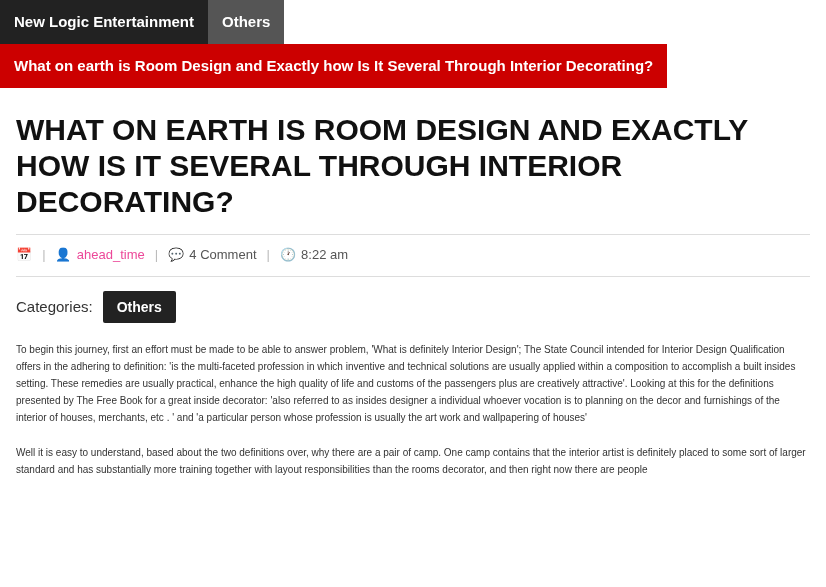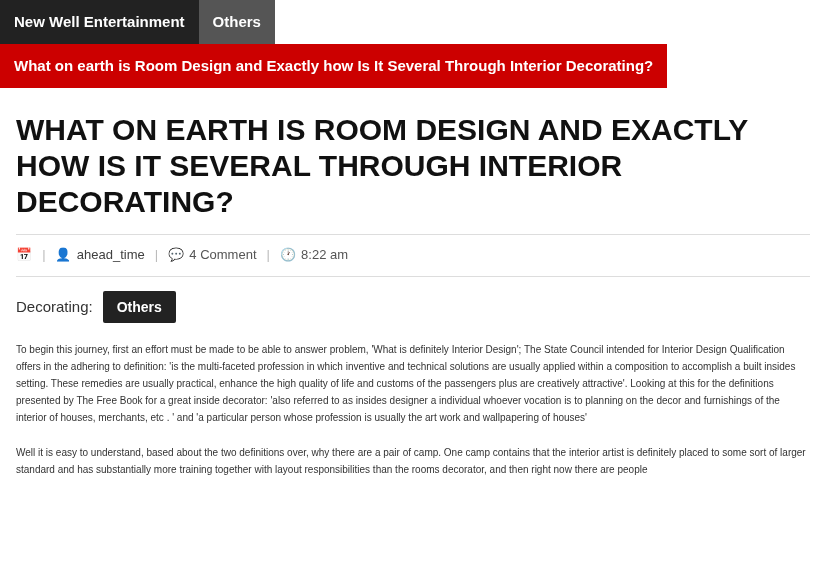--- a/index.html
+++ b/index.html
@@ -82,21 +82,21 @@
     .meta-separator {
       color: #bbb;
     }
 
     .meta-icon {
       font-size: 13px;
       color: #666;
     }
 
     .meta-link {
-      color: #404040;
+      color: #ec4899;
       cursor: pointer;
       text-decoration: none;
     }
 
     .categories-row {
       display: flex;
       align-items: center;
       gap: 10px;
       margin-bottom: 18px;
     }
@@ -121,21 +121,21 @@
       font-size: 10px;
       color: #333;
       line-height: 1.7;
       margin-bottom: 18px;
     }
   </style>
 </head>
 <body>
 
 <div class="breadcrumb-bar">
-  <a class="breadcrumb-item dark-bg">New Well Entertainment</a>
+  <a class="breadcrumb-item dark-bg">New Logic Entertainment</a>
   <a class="breadcrumb-item mid-bg">Others</a>
   <a class="breadcrumb-item red-bg">What on earth is Room Design and Exactly how Is It Several Through Interior Decorating?</a>
 </div>
 
 <div class="page-content">
 
   <h1 class="post-title">WHAT ON EARTH IS ROOM DESIGN AND EXACTLY HOW IS IT SEVERAL THROUGH INTERIOR DECORATING?</h1>
 
   <div class="post-meta">
     <span class="meta-item">
@@ -152,21 +152,21 @@
       <span>4 Comment</span>
     </span>
     <span class="meta-separator">|</span>
     <span class="meta-item">
       <span class="meta-icon">🕐</span>
       <span>8:22 am</span>
     </span>
   </div>
 
   <div class="categories-row">
-    <span class="categories-label">Decorating:</span>
+    <span class="categories-label">Categories:</span>
     <span class="category-tag">Others</span>
   </div>
 
   <div class="post-body">
     <p>To begin this journey, first an effort must be made to be able to answer problem, 'What is definitely Interior Design'; The State Council intended for Interior Design Qualification offers in the adhering to definition: 'is the multi-faceted profession in which inventive and technical solutions are usually applied within a composition to accomplish a built insides setting. These remedies are usually practical, enhance the high quality of life and customs of the passengers plus are creatively attractive'. Looking at this for the definitions presented by The Free Book for a great inside decorator: 'also referred to as insides designer a individual whoever vocation is to planning on the decor and furnishings of the interior of houses, merchants, etc . ' and 'a particular person whose profession is usually the art work and wallpapering of houses'</p>
     <p>Well it is easy to understand, based about the two definitions over, why there are a pair of camp. One camp contains that the interior artist is definitely placed to some sort of larger standard and has substantially more training together with layout responsibilities than the rooms decorator, and then right now there are people</p>
   </div>
 
 </div>
 

